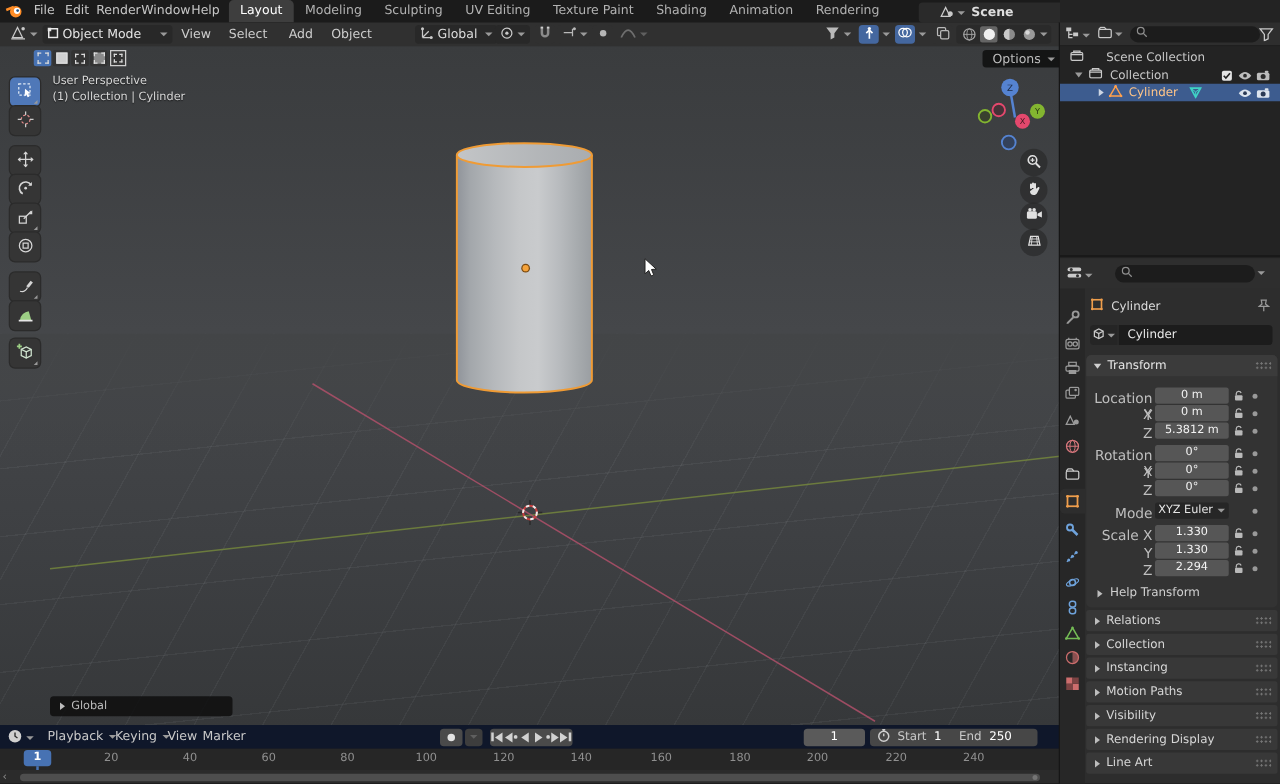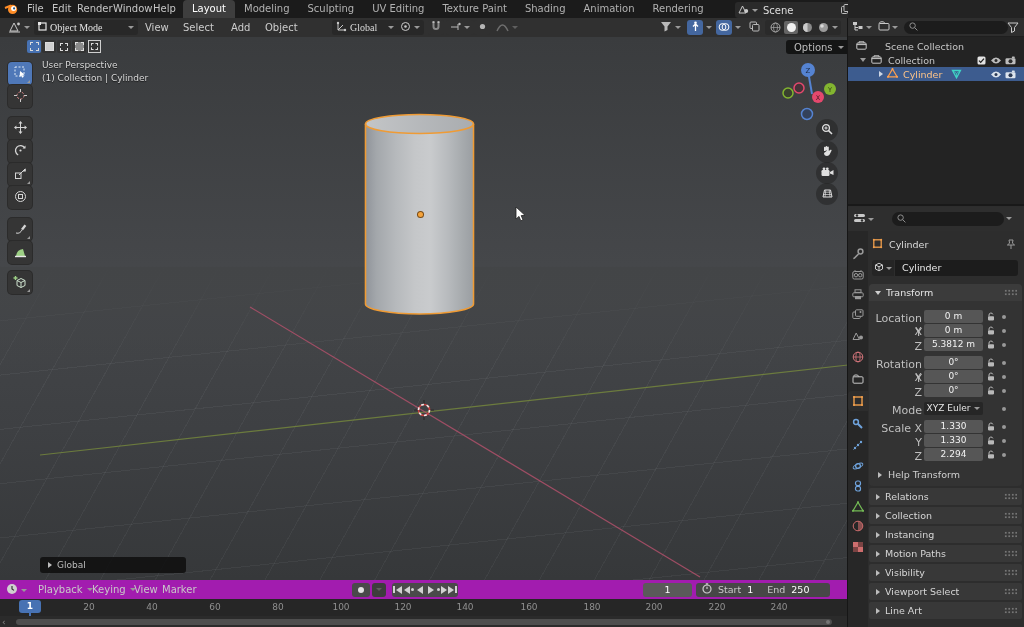--- a/index.html
+++ b/index.html
@@ -12,27 +12,27 @@
   .cdn.dim{border-top-color:#5f5f5f;}
   .trir{width:0;height:0;border-top:3.5px solid transparent;border-bottom:3.5px solid transparent;border-left:4.5px solid #bdbdbd;}
   .trid{width:0;height:0;border-left:3.5px solid transparent;border-right:3.5px solid transparent;border-top:4.5px solid #cfcfcf;}
   .grip{width:13px;height:7px;background-image:radial-gradient(#858585 0.8px,transparent 1px);background-size:3.5px 3.5px;opacity:.8;}
   
   .topbar{left:0;top:0;width:1024px;height:18px;background:#1b1b1b;}
   .mitem{padding:0 7px;line-height:18px;color:#c6c6c6;}
   .wtabs{left:183px;top:0;height:18px;width:527px;overflow:hidden;display:flex;white-space:nowrap;}
   .wtab{padding:0 9px;line-height:18px;color:#b2b2b2;}
   .wtab.active{background:#3e3e3e;color:#fff;border-radius:4px 4px 0 0;}
-  .idwidget{height:16px;top:2px;background:#2a2a2a;border-radius:3px;display:flex;align-items:center;padding:0 3px;gap:3px;}
+  .idwidget{height:16px;top:2px;background:#2a2a2a;border-radius:3px;display:flex;align-items:center;padding:0 17px;gap:3px;font-weight:bold;}
   .idwidget .lbl{flex:1;color:#dedede;padding-left:2px;}
   .xmark{color:#6d6d6d;font-size:10px;line-height:10px;}
   
   .vheader{left:0;top:18px;width:848px;height:19px;background:#303030;border-bottom:1px solid #272727;}
   .hmenu{color:#cdcdcd;line-height:19px;padding:0 3px;}
-  .hbtn{height:15px;border-radius:3px;display:flex;align-items:center;gap:3px;padding:0 4px;background:#282828;font-family:Liberation Serif, serif;}
+  .hbtn{height:15px;border-radius:3px;display:flex;align-items:center;gap:3px;padding:0 4px;background:#282828;}
   .tglbtn{width:16px;height:15px;border-radius:3px;display:flex;align-items:center;justify-content:center;background:#303030;}
   .tglbtn.on{background:#44679f;}
   
   .viewport{left:0;top:37px;width:848px;height:543px;
      background:linear-gradient(180deg,#3a3c3e 0%,#45474a 42%,#3e4043 72%,#36383a 100%);}
   .gridlayer{left:0;top:230px;width:848px;height:313px;
      background-image:
        linear-gradient(180deg,#434547 0%,rgba(67,69,71,0) 32%),
        repeating-linear-gradient(174deg,transparent 0 53px,rgba(215,222,228,0.055) 53px 54px),
        repeating-linear-gradient(119deg,transparent 0 47px,rgba(215,222,228,0.05) 47px 48px);}
@@ -58,21 +58,21 @@
   .prow{left:21px;width:153px;height:13px;}
   .plab{position:absolute;left:0;width:53px;top:2px;text-align:right;color:#bfbfbf;font-size:11px;}
   .pfield{position:absolute;left:55px;width:59px;height:13px;background:#565656;border-radius:2px;color:#f2f2f2;font-size:9px;text-align:center;line-height:13px;}
   .pfield.drop{background:#262626;color:#e6e6e6;}
   .locki{position:absolute;left:117px;top:2px;}
   .adot{position:absolute;left:133px;top:4.5px;width:4px;height:4px;border-radius:50%;background:#999;}
   .psec{left:21px;width:153px;height:17px;background:#383838;border-radius:2px;display:flex;align-items:center;gap:5px;padding:0;color:#d6d6d6;font-size:9.5px;}
   .psec .grip{position:absolute;right:5px;}
   
   .timeline{left:0;top:580px;width:848px;height:47px;background:#2b2b2b;}
-  .tlheader{left:0;top:0;width:1020px;height:19px;background:#a21caf;border-bottom:1px solid #222;}
+  .tlheader{left:0;top:0;width:1020px;height:19px;background:#0f172a;border-bottom:1px solid #222;}
   .tlruler{left:0;top:19px;width:848px;height:17px;background:#262626;}
   .fnum{position:absolute;top:3px;transform:translateX(-50%);color:#8f8f8f;font-size:9px;}
   .pbgrp{background:#4a4a4a;border-radius:3px;height:14px;display:flex;align-items:center;}
   .pbbtn{width:11px;height:14px;display:flex;align-items:center;justify-content:center;gap:1px;}
   .bar{width:2px;height:7px;background:#d2d2d2;}
   .dt{width:3px;height:3px;border-radius:50%;background:#d2d2d2;}
   .ptl{width:0;height:0;border-top:4px solid transparent;border-bottom:4px solid transparent;border-right:6px solid #d2d2d2;}
   .ptr{width:0;height:0;border-top:4px solid transparent;border-bottom:4px solid transparent;border-left:6px solid #d2d2d2;}
   .vdiv{left:847px;top:18px;width:1px;height:609px;background:#161616;}
 </style>
@@ -880,21 +880,21 @@
         <span>Motion Paths</span>
         <span class="grip"></span>
       </div>
     <div class="ab psec" style="top:564px">
         <span class="trir" style="margin-left:7px"></span>
         <span>Visibility</span>
         <span class="grip"></span>
       </div>
     <div class="ab psec" style="top:583px">
         <span class="trir" style="margin-left:7px"></span>
-        <span>Viewport Select</span>
+        <span>Rendering Display</span>
         <span class="grip"></span>
       </div>
     <div class="ab psec" style="top:602px">
         <span class="trir" style="margin-left:7px"></span>
         <span>Line Art</span>
         <span class="grip"></span>
       </div>
   </div>
 
   <div class="ab vdiv"></div>

